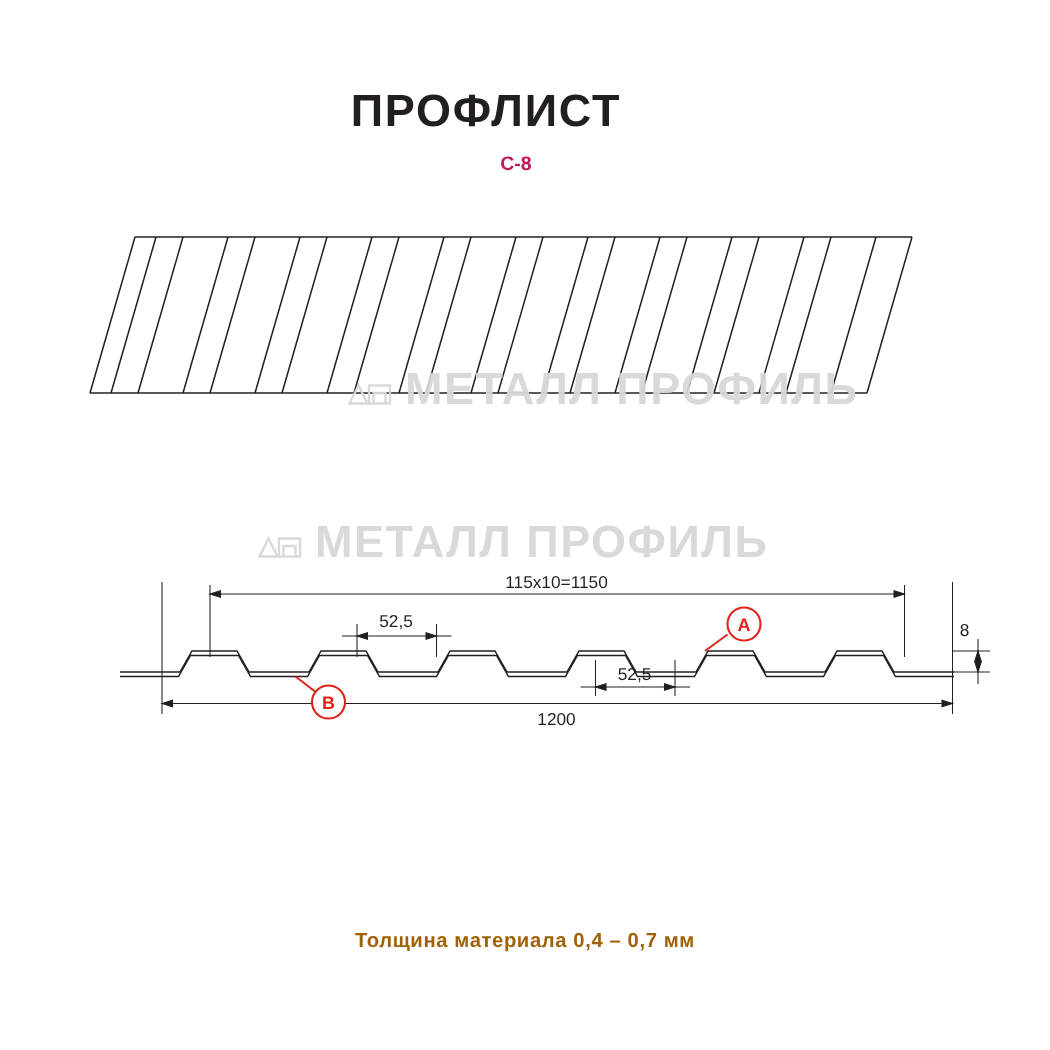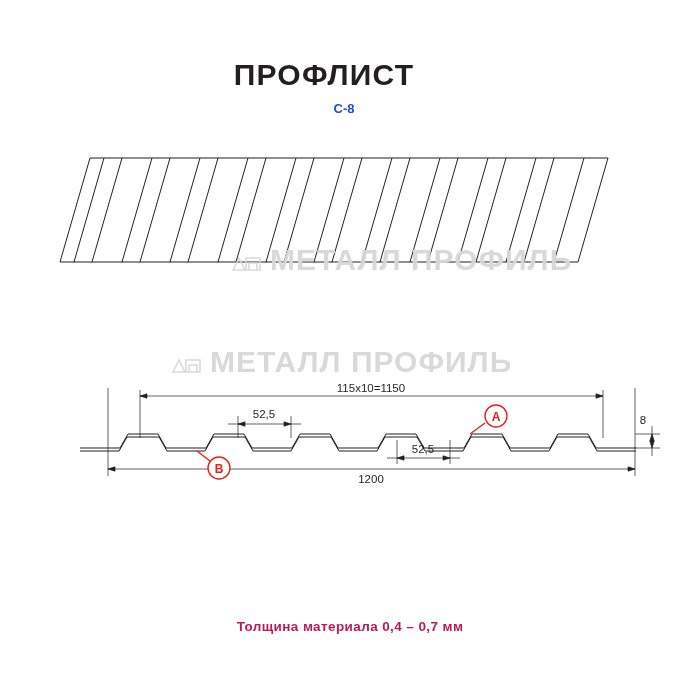--- a/index.html
+++ b/index.html
@@ -31,32 +31,32 @@
     color: #231f20;
   }
   .subtitle {
     position: absolute;
     top: 101px;
     left: 0;
     width: 688px;
     text-align: center;
     font-size: 13px;
     font-weight: bold;
-    color: #1d4ed8;
+    color: #be185d;
   }
   .footer-note {
     position: absolute;
     top: 619px;
     left: 0;
     width: 700px;
     text-align: center;
     font-size: 13.5px;
     font-weight: bold;
     letter-spacing: 0.4px;
-    color: #be185d;
+    color: #a16207;
   }
   .iso-wrap {
     position: absolute;
     left: 60px;
     top: 140px;
     width: 580px;
     height: 150px;
   }
   .section-wrap {
     position: absolute;

